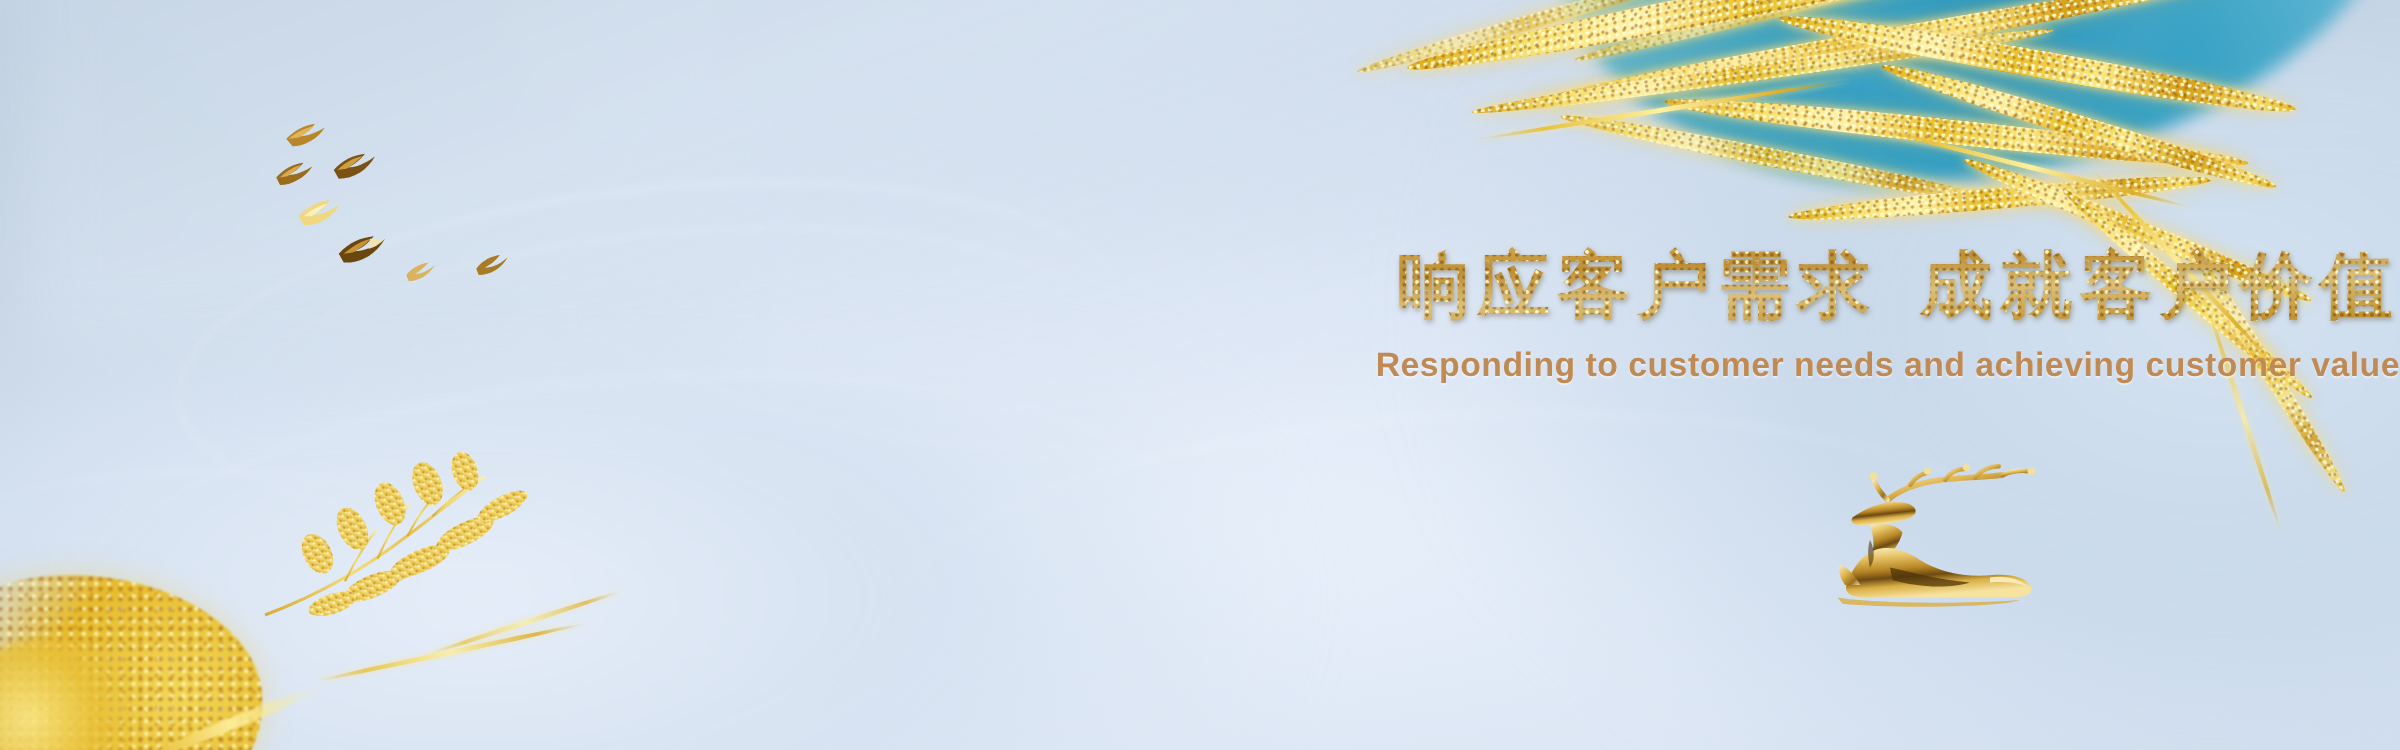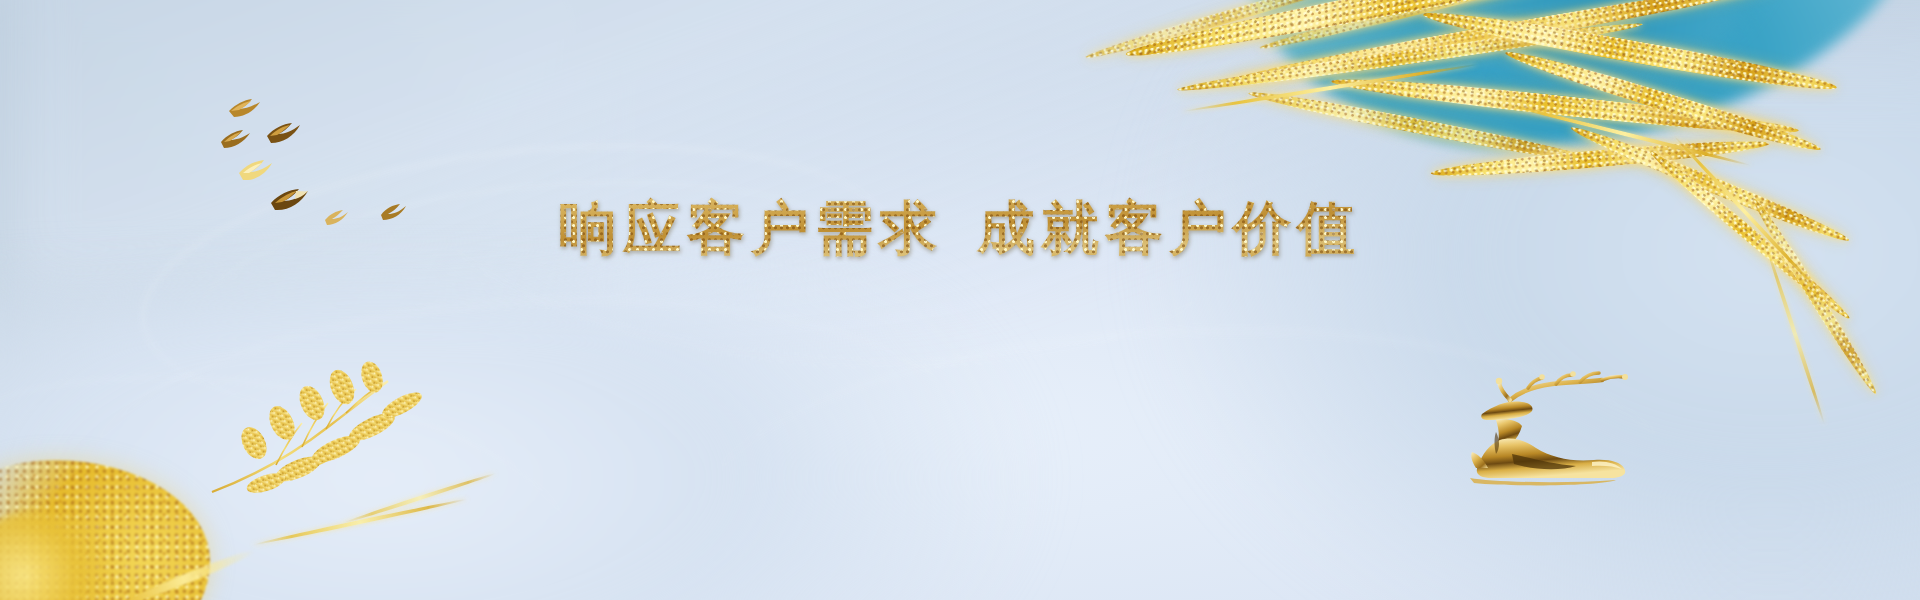--- a/index.html
+++ b/index.html
@@ -160,21 +160,21 @@
 
   
   .sprig{position:absolute;left:206px;top:355px;width:230px;height:145px;}
 
   
   .deer{position:absolute;left:1452px;top:370px;width:186px;height:120px;}
 
   
   .text-block{
     position:absolute;left:0;right:0;top:196px;
-    text-align:center;
+    text-align:right;
   }
   .headline{
     margin:0;
     font-family:"DejaVu Serif","Liberation Serif",serif;
     font-size:58px;
     font-weight:700;
     letter-spacing:6px;
     line-height:1.12;
     color:#c9a24a;
     background-image:
@@ -374,15 +374,16 @@
 
       <path d="M60 84 C78 88 100 94 124 96 C108 101 82 100 62 94 Z" fill="#4e3409" opacity=".75"></path>
       <path d="M44 62 C48 70 48 78 44 84 C42 76 42 68 44 62 Z" fill="#4e3409" opacity=".6"></path>
 
       <path d="M18 108 C40 112 110 114 164 110 C150 116 60 117 22 113 Z" fill="#d9b253" opacity=".9"></path>
     </svg>
   </div>
 
   <div class="text-block">
     <h1 class="headline"><span>响应客户需求</span><span class="gap"></span><span>成就客户价值</span></h1>
+    <p class="subtitle">Responding to customer needs and achieving customer value</p>
   </div>
 
 </div>
 
 </body></html>

